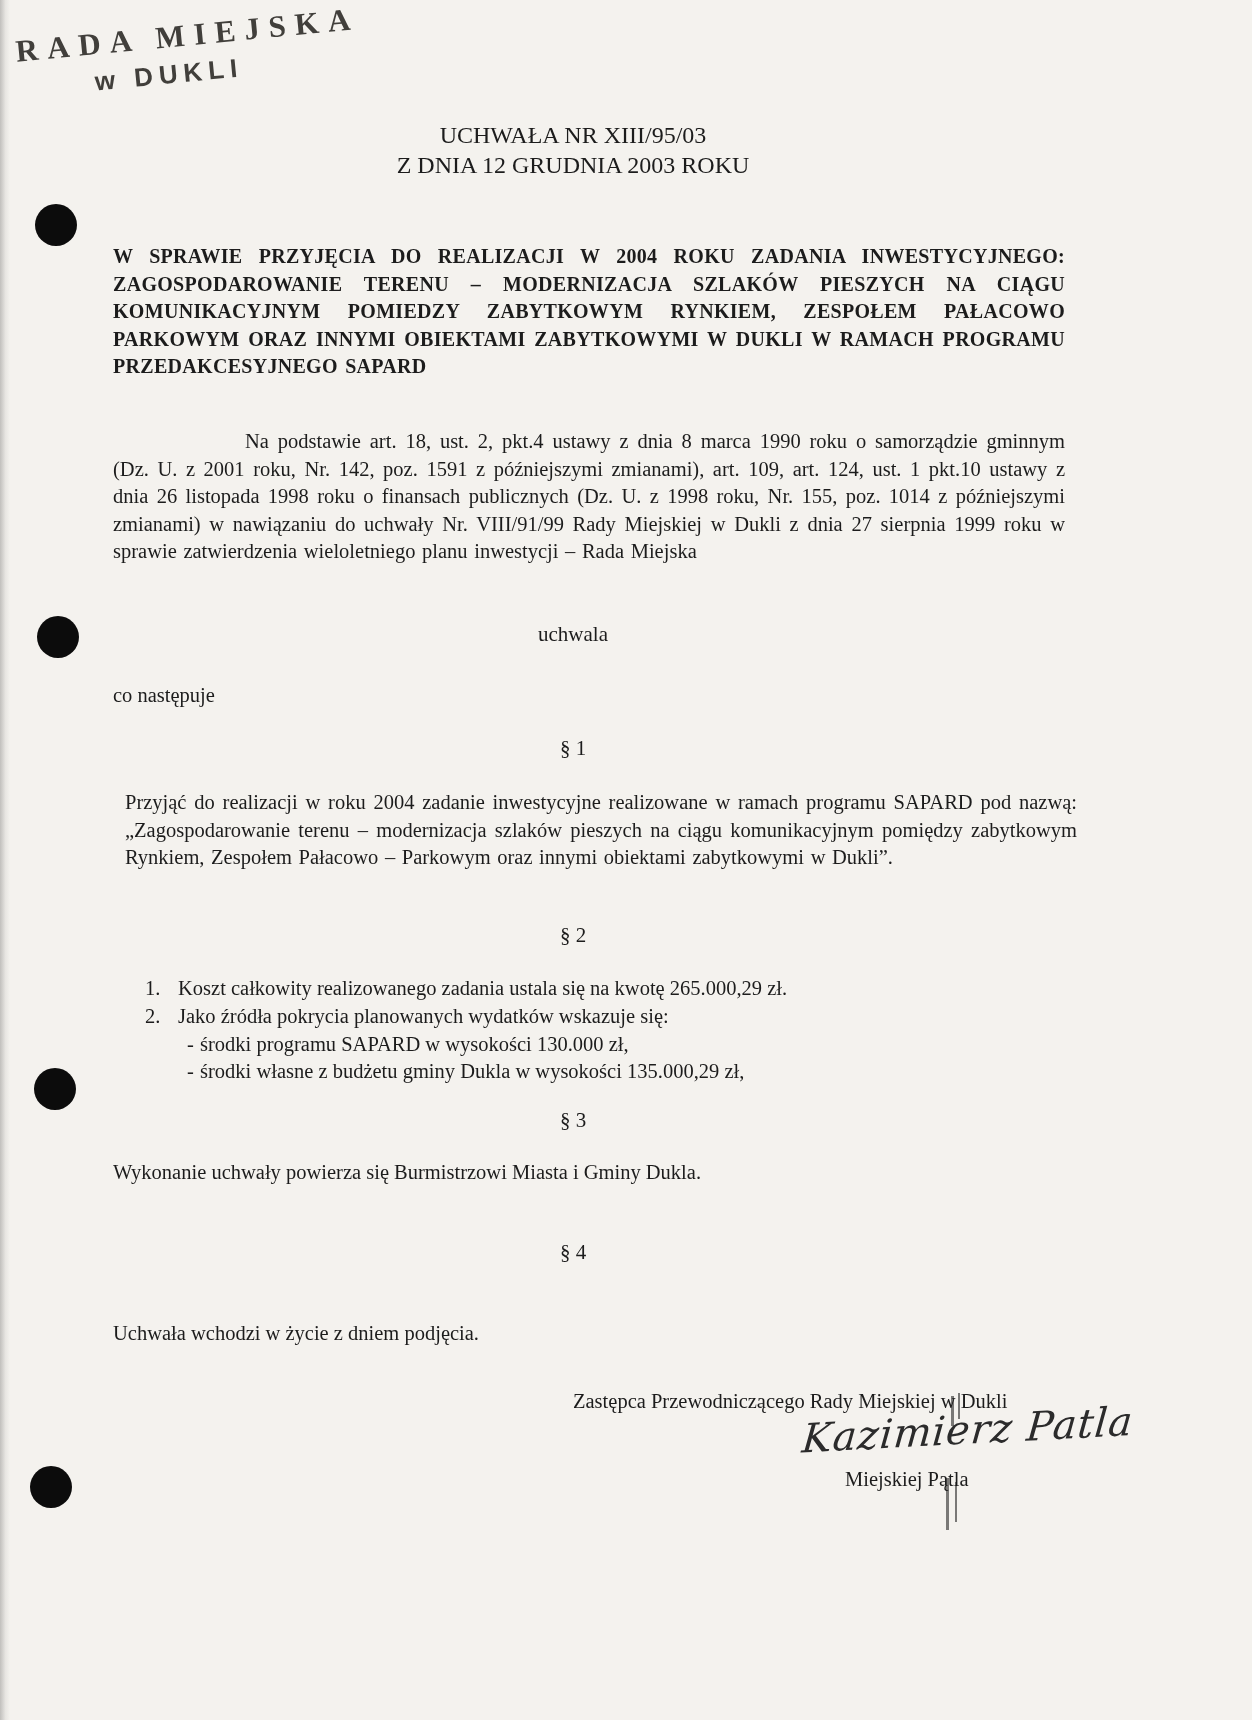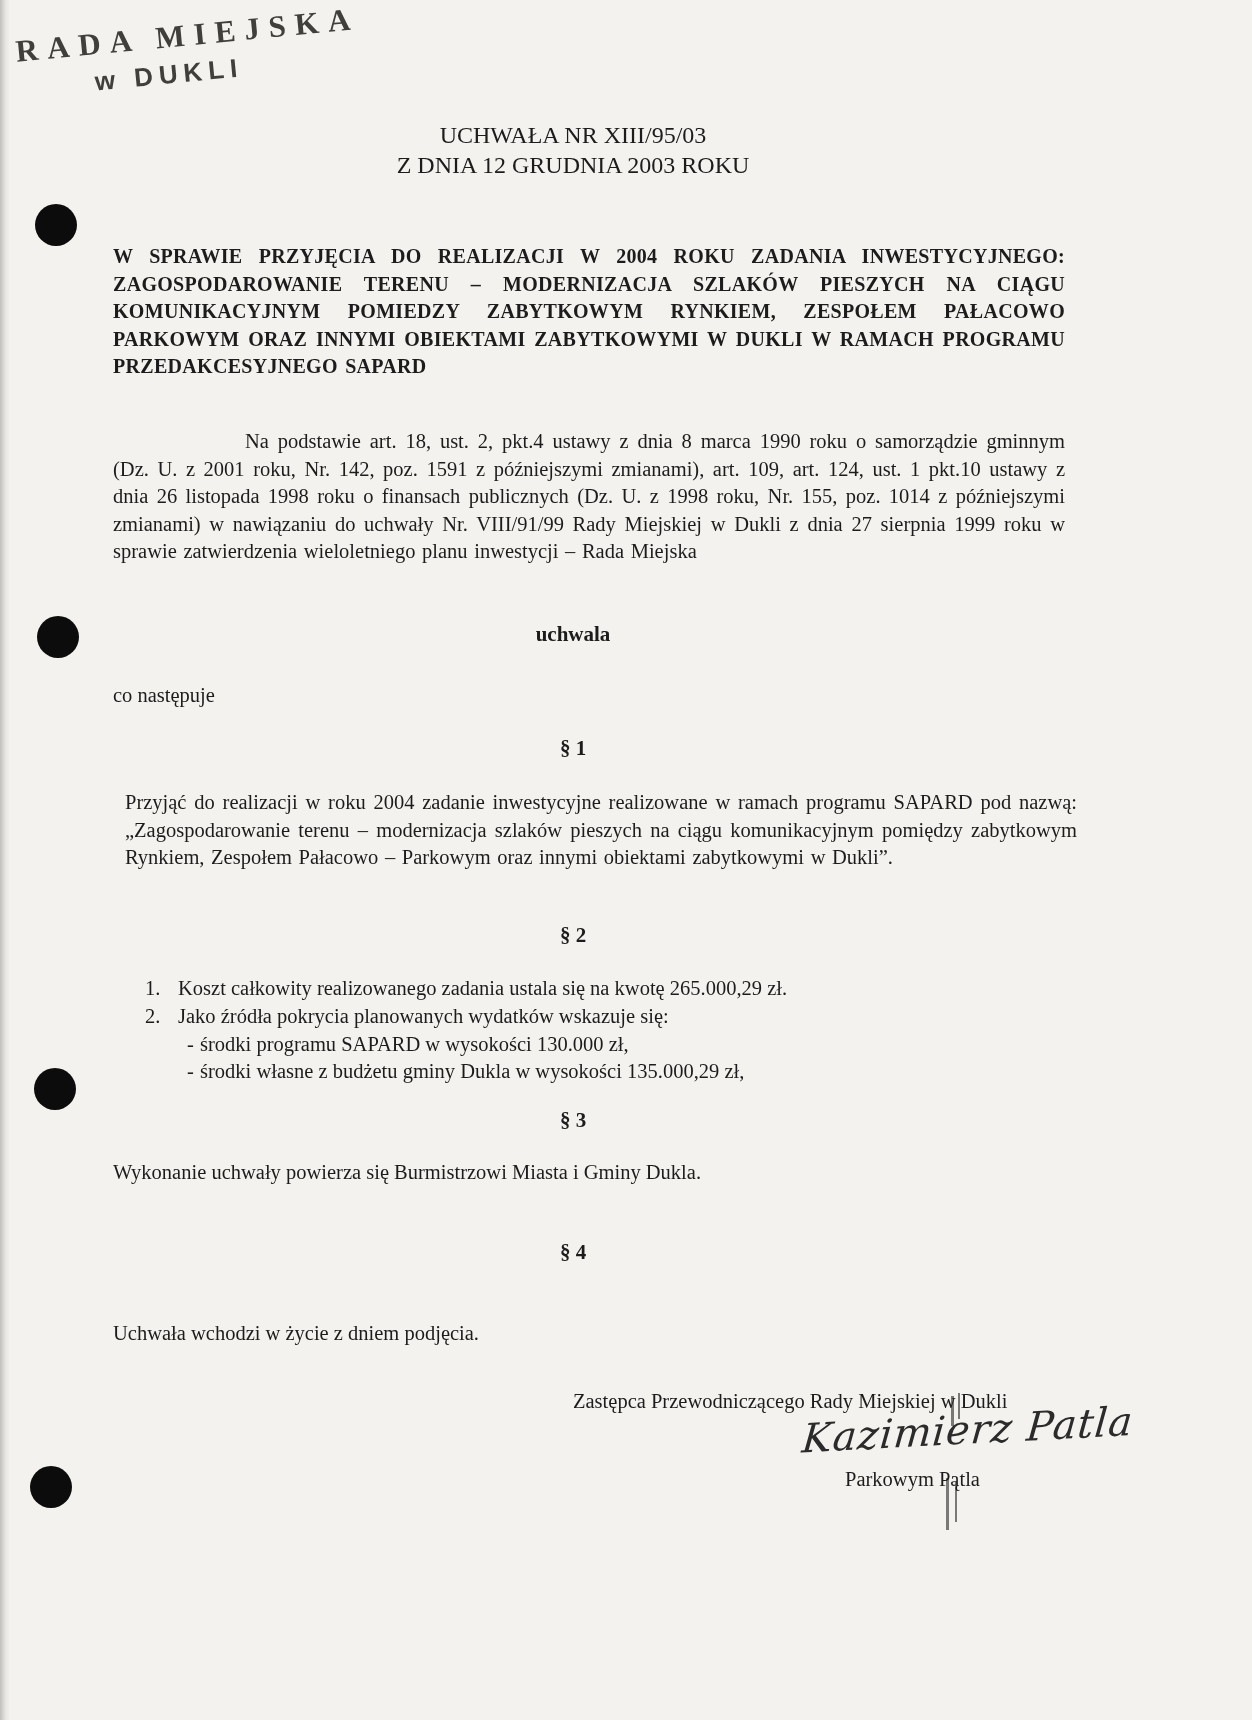--- a/index.html
+++ b/index.html
@@ -43,21 +43,21 @@
     font-weight:700;font-size:20px;line-height:27.5px;
     text-align:justify;letter-spacing:.3px;word-spacing:2px;
   }
   .legal{
     position:absolute;left:113px;top:428px;width:952px;
     font-size:20.5px;line-height:27.6px;text-align:justify;
     text-indent:132px;word-spacing:1.5px;
   }
   .center-head{
     position:absolute;left:113px;width:920px;text-align:center;
-    font-weight:700;font-size:21px;
+    font-weight:400;font-size:21px;
   }
   .plain{
     position:absolute;left:113px;font-size:20.5px;
   }
   .body-par{
     position:absolute;left:113px;width:952px;
     font-size:20.5px;line-height:27.6px;text-align:justify;word-spacing:1.5px;
   }
   .li-row{position:absolute;font-size:20.5px;line-height:27.6px;}
   .li-row .marker{position:absolute;left:0;top:0;}
@@ -132,20 +132,20 @@
   </div>
 
   <div class="center-head" style="top:1108px;">§ 3</div>
   <div class="plain" style="top:1161px;">Wykonanie uchwały powierza się Burmistrzowi Miasta i Gminy Dukla.</div>
 
   <div class="center-head" style="top:1240px;">§ 4</div>
   <div class="plain" style="top:1294px;margin-top:28px;">Uchwała wchodzi  w życie z dniem podjęcia.</div>
 
   <div class="sig-role">Zastępca Przewodniczącego Rady Miejskiej w Dukli</div>
   <div class="sig-hand">Kazimierz Patla</div>
-  <div class="sig-name">Parkowym Pątla</div>
+  <div class="sig-name">Miejskiej Pątla</div>
 
   <div class="smudge" style="left:951px;top:1396px;width:3px;height:30px;"></div>
   <div class="smudge" style="left:958px;top:1393px;width:2px;height:26px;"></div>
   <div class="smudge" style="left:946px;top:1478px;width:3px;height:52px;"></div>
   <div class="smudge" style="left:955px;top:1482px;width:2px;height:40px;"></div>
 
 </div>
 
 </body></html>

